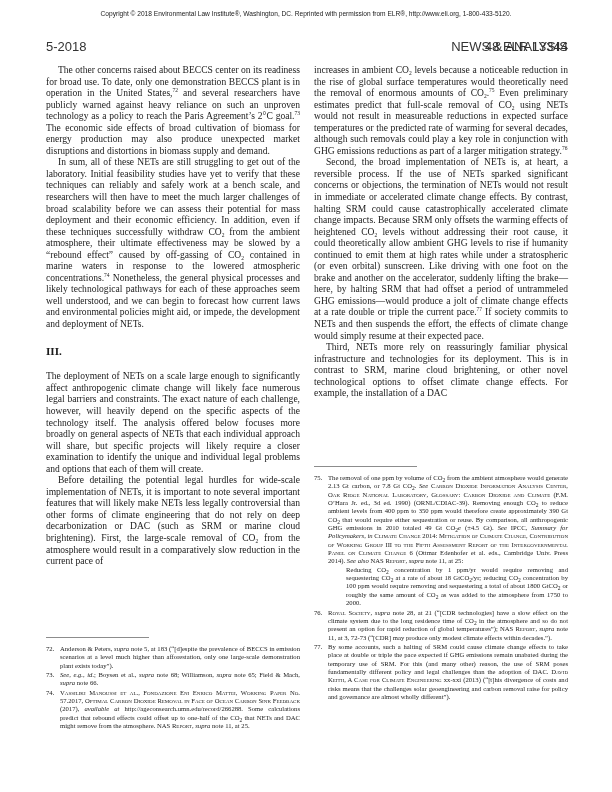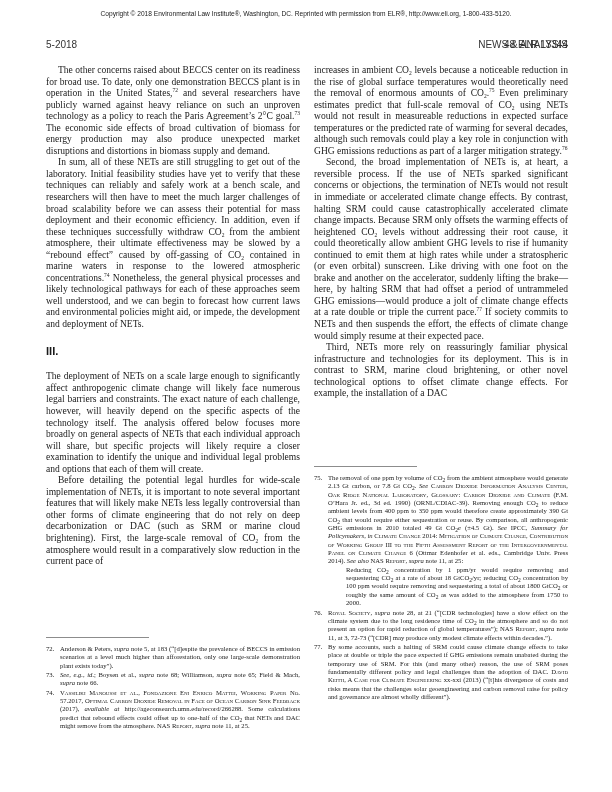--- a/index.html
+++ b/index.html
@@ -9,41 +9,41 @@
       color: #1a1a1a;
     }
     .copyright {
       position: absolute; top: 10px; left: 0; width: 612px; text-align: center;
       font-family: "Liberation Sans", "DejaVu Sans", sans-serif;
       font-size: 6.6px; color: #222;
     }
     .running-head {
       position: absolute; top: 39px; left: 46px; width: 522px; height: 10px;
       font-family: "Liberation Sans", "DejaVu Sans", sans-serif;
-      font-size: 10px; color: #333;
+      font-size: 13px; color: #333;
     }
     .running-head .left { position: absolute; left: 0; top: 0; }
     .running-head .center { position: absolute; left: 0; width: 100%; text-align: right; top: 0; }
     .running-head .right { position: absolute; right: 0; top: 0; }
 
     .col { position: absolute; top: 64px; width: 254px; }
     .col.left { left: 46px; }
     .col.right { left: 314px; }
 
     .para {
       font-size: 9.55px; line-height: 11.55px; text-align: justify;
       margin: 0; text-indent: 12px; hyphens: manual;
     }
     .para.noindent { text-indent: 0; }
     sup { font-size: 5.5px; line-height: 0; vertical-align: 4px; }
     sub { font-size: 5.5px; line-height: 0; vertical-align: -1.5px; }
 
     .section-heading {
       display: flex; margin: 15px 0 12px 0;
-      font-family: Liberation Sans, sans-serif;
+      font-family: Liberation Serif, serif;
       font-weight: bold; font-size: 11.2px; line-height: 13.8px; color: #1a1a1a;
     }
     .section-heading .num { width: 30px; flex: none; }
     .section-heading .title { flex: 1; }
 
     .fn-rule { border: 0; border-top: 1.6px solid #8c8c8c; width: 103px; margin: 0 0 7px 0; }
     .fn-block { position: absolute; width: 254px; }
     .fn-block.left { left: 46px; top: 637px; }
     .fn-block.right { left: 314px; top: 466px; }
     .footnote {

